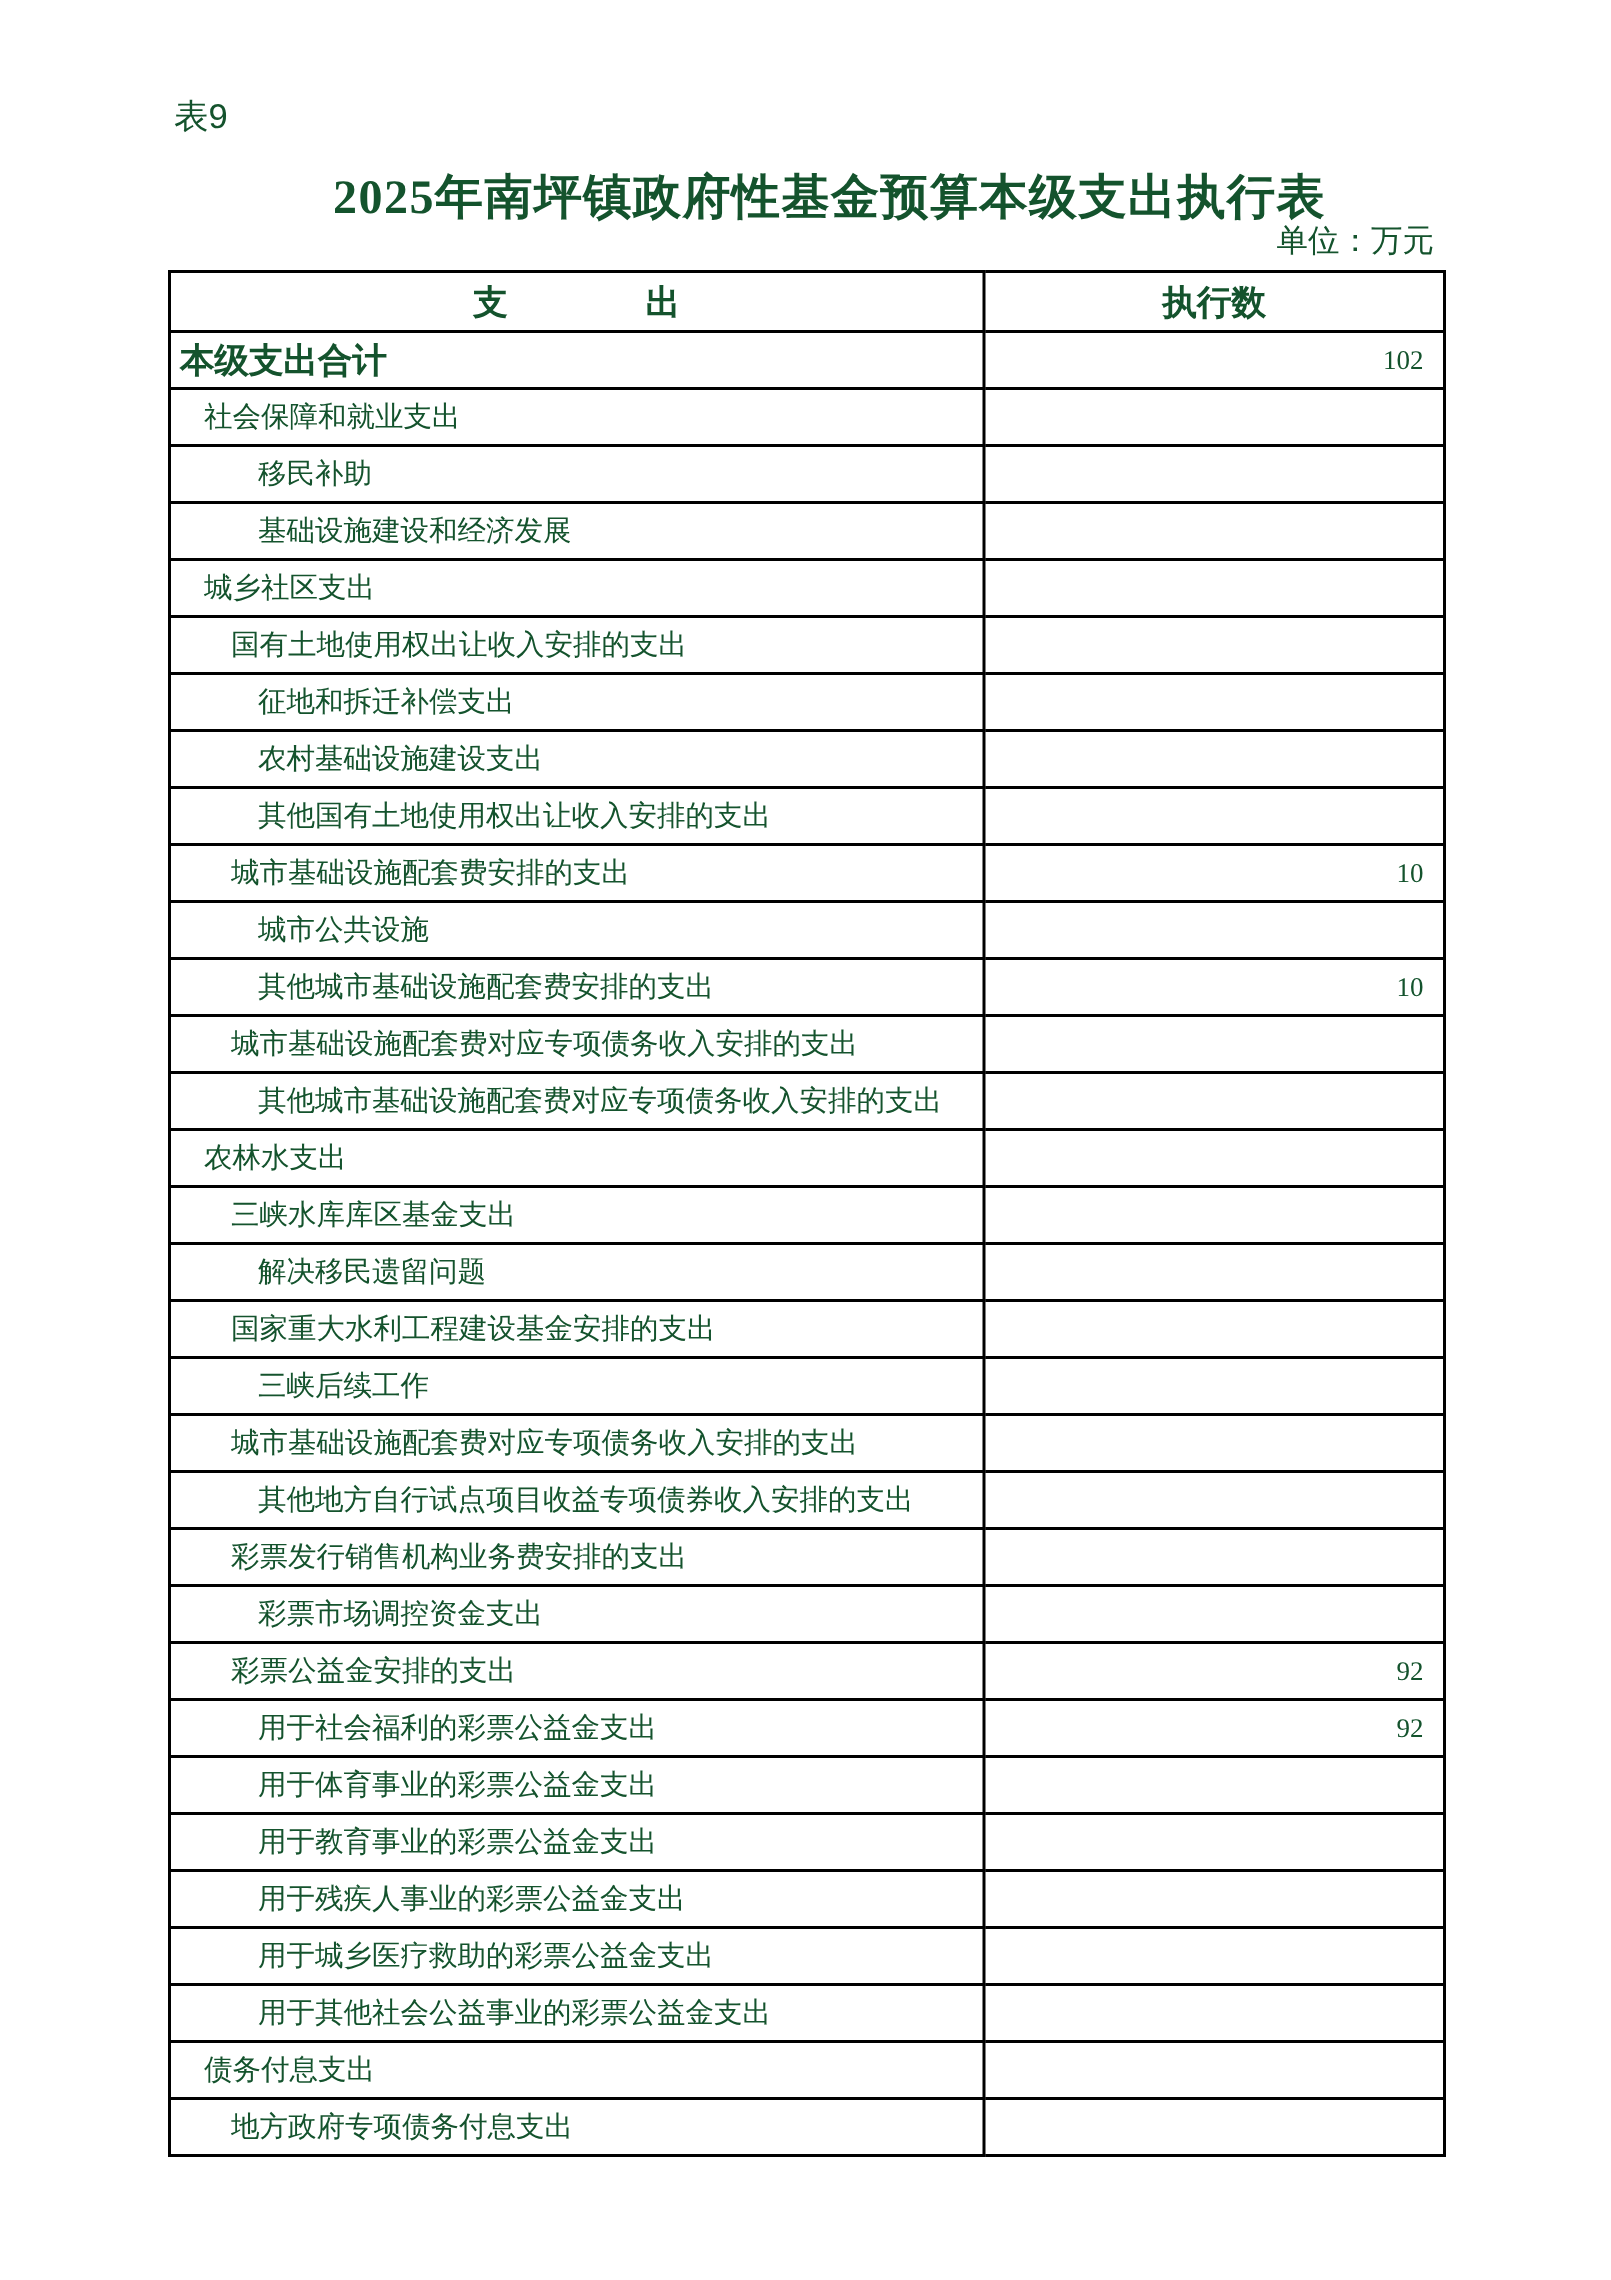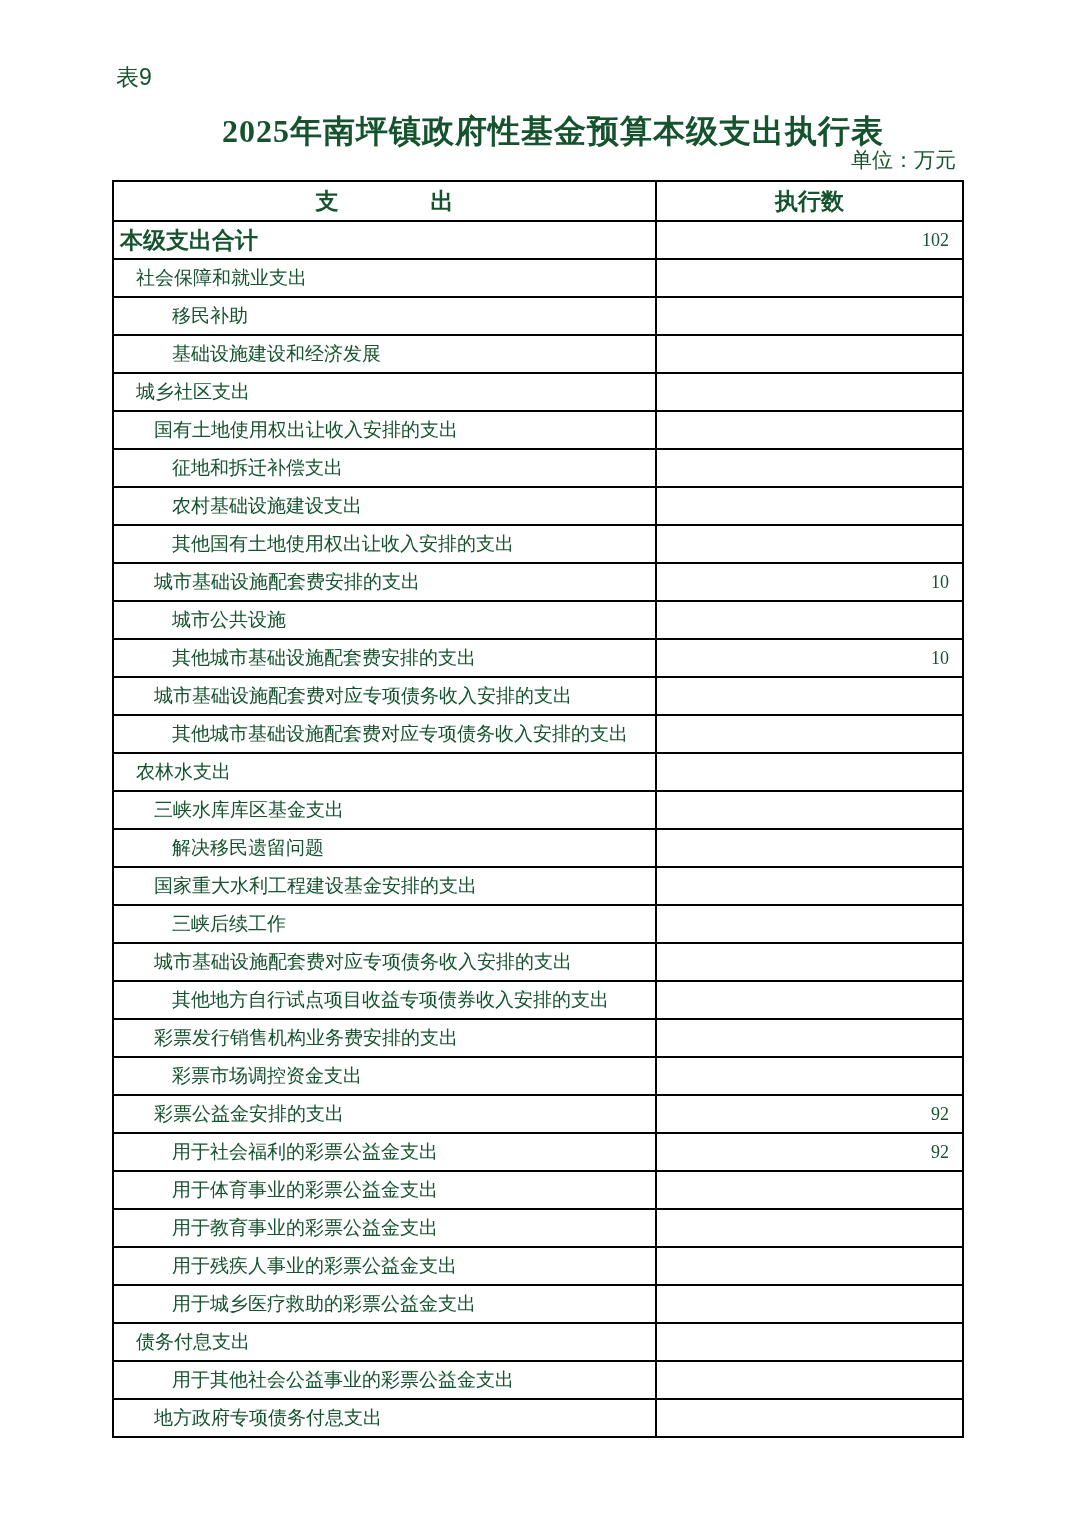--- a/index.html
+++ b/index.html
@@ -218,25 +218,25 @@
         </tr>
         <tr>
           <td class="name lvl3">用于残疾人事业的彩票公益金支出</td>
           <td class="value"></td>
         </tr>
         <tr>
           <td class="name lvl3">用于城乡医疗救助的彩票公益金支出</td>
           <td class="value"></td>
         </tr>
         <tr>
+          <td class="name lvl3">用于其他社会公益事业的彩票公益金支出</td>
+          <td class="value"></td>
+        </tr>
+        <tr>
           <td class="name lvl1">债务付息支出</td>
-          <td class="value"></td>
-        </tr>
-        <tr>
-          <td class="name lvl3">用于其他社会公益事业的彩票公益金支出</td>
           <td class="value"></td>
         </tr>
         <tr>
           <td class="name lvl2">地方政府专项债务付息支出</td>
           <td class="value"></td>
         </tr>
       </tbody>
   </table>
 </div>
 

